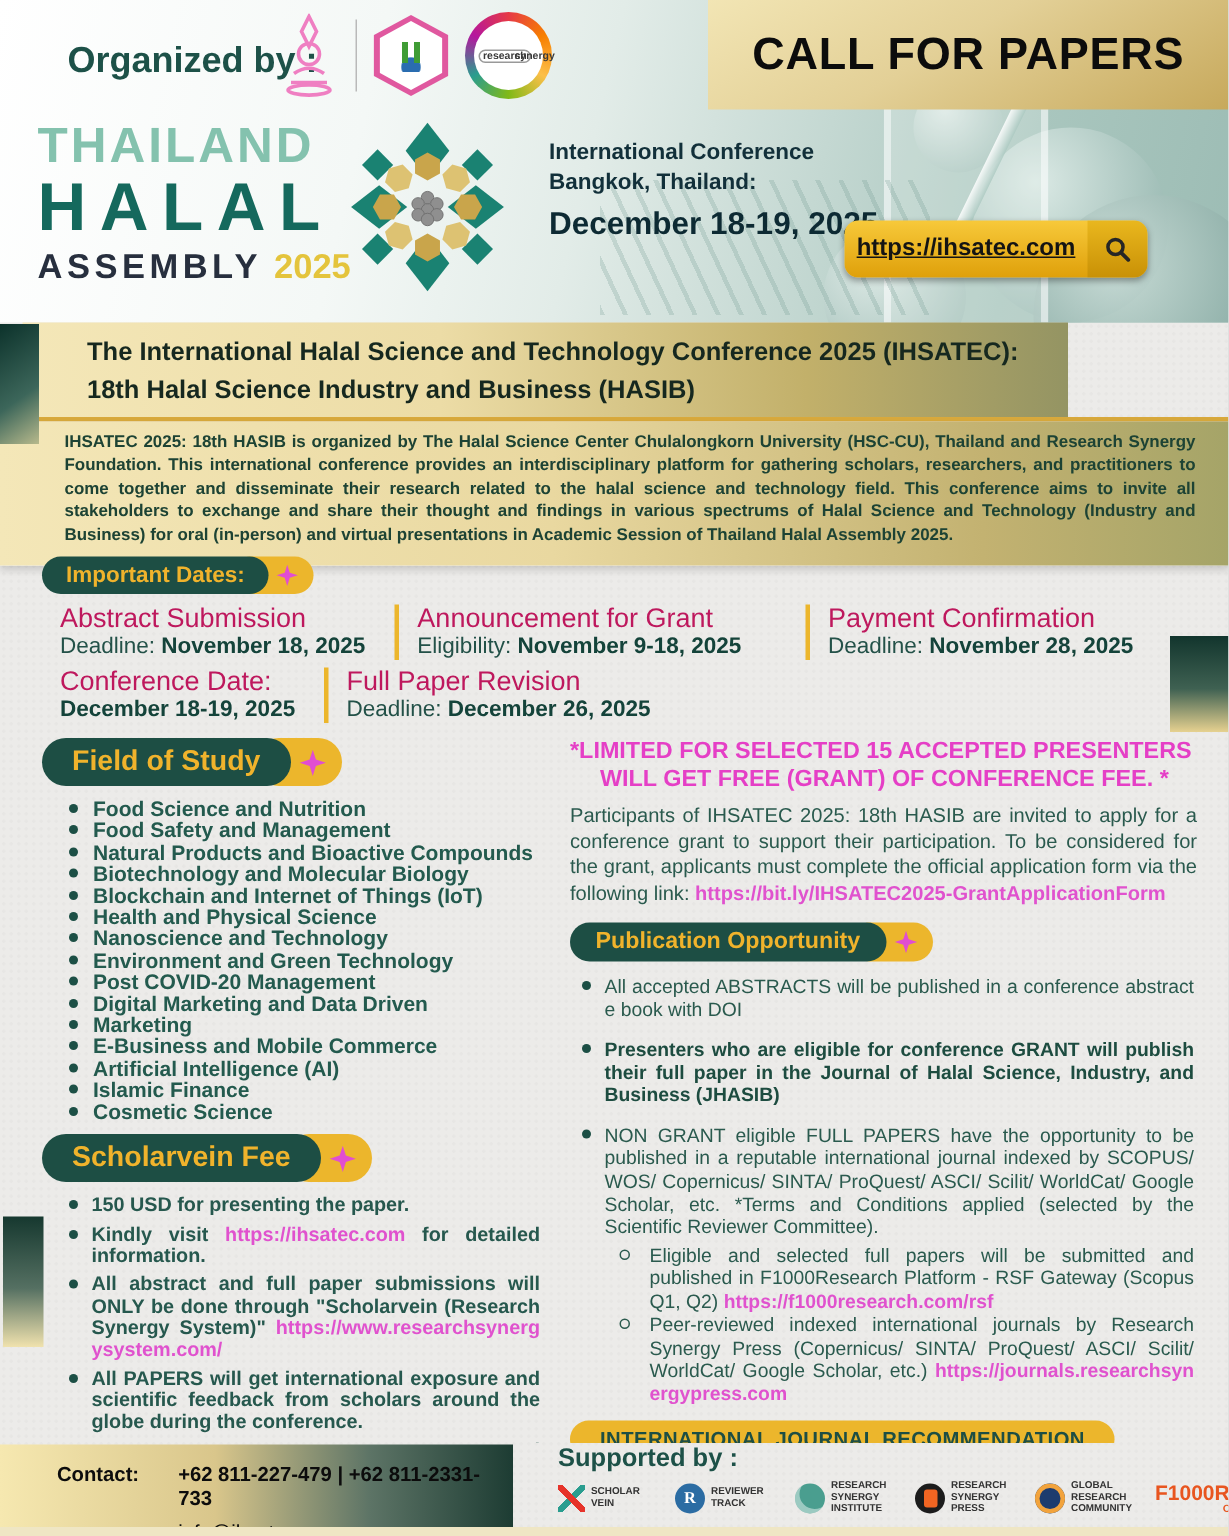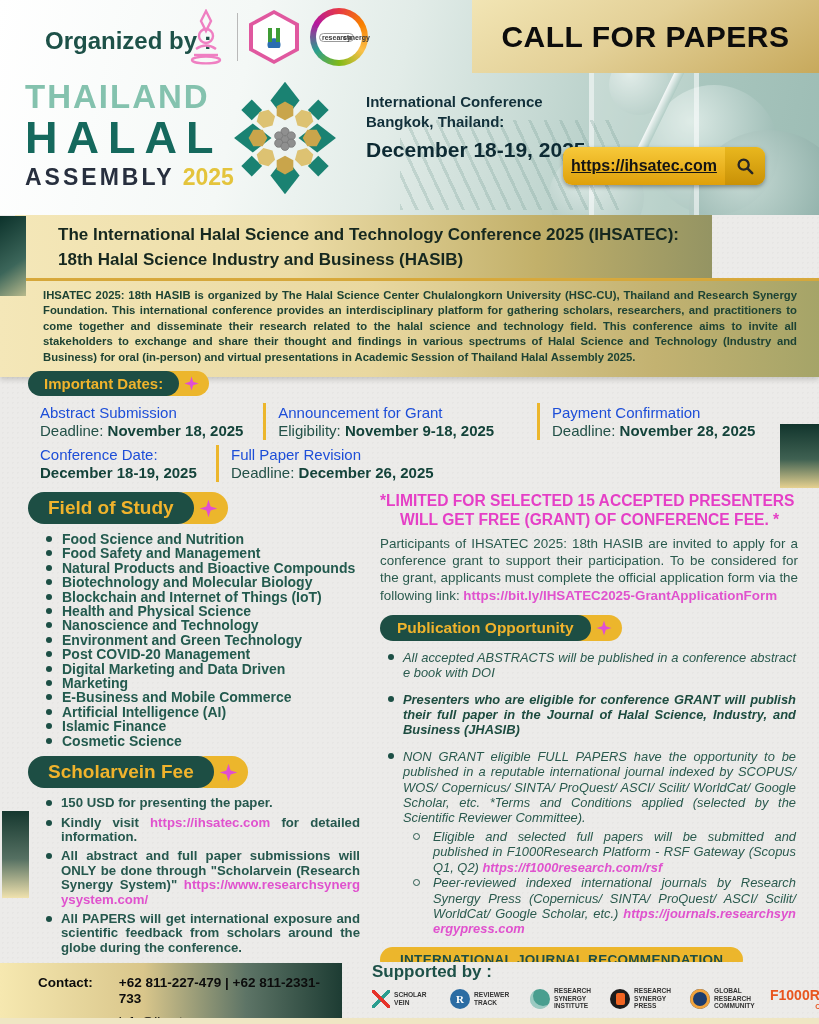--- a/index.html
+++ b/index.html
@@ -82,21 +82,21 @@
   .gold-pill{display:inline-block;background:#ecb62c;color:#1d4e44;font-size:13.5px;font-weight:800;
        letter-spacing:.3px;padding:5px 20px;border-radius:18px;}
 
   
   .dates{position:absolute;left:28px;top:371px;width:765px;}
   .dates-grid{margin:7px 0 0 12px;}
   .drow{display:flex;}
   .drow+.drow{margin-top:5px;}
   .dcell{padding-right:14px;}
   .dcell+.dcell{border-left:3px solid #ecb62c;padding-left:12px;}
-  .dc-t{font-size:15px;font-weight:500;color:#1d4ed8;line-height:19px;}
+  .dc-t{font-size:18px;font-weight:500;color:#be185d;line-height:19px;}
   .dc-l{font-size:15px;font-weight:500;color:#235148;}
   .dc-v{font-size:15px;font-weight:800;color:#14433a;}
   .w1{width:212px;}.w2{width:248px;}.w3{width:230px;}.w4{width:162px;}.w5{width:270px;}
 
   
   .columns{position:absolute;left:28px;top:492px;width:770px;height:470px;display:flex;gap:14px;overflow:hidden;}
   .lcol{width:338px;flex:none;}
   .rcol{flex:1;min-width:0;}
   ul{list-style:none;margin:0;padding:0;}
   .fos-list{margin:8px 0 0 18px;}
@@ -106,21 +106,21 @@
   .fee-list li{display:flex;gap:9px;font-size:13.2px;font-weight:700;color:#26584e;line-height:14.4px;
        text-align:justify;}
   .fee-list li+li{margin-top:5px;}
   .fee-pill{margin-top:8px;}
   a.plink{color:#e052ce;font-weight:700;text-decoration:none;cursor:pointer;word-break:break-all;}
   .grant-h{font-size:15.6px;font-weight:800;color:#e53fc6;line-height:18.5px;}
   .grant-h .gh2{padding-left:20px;}
   .grant-b{margin-top:6px;font-size:13.4px;font-weight:500;color:#2a5a4e;line-height:17.2px;text-align:justify;}
   .pub-pill{margin-top:11px;}
   .pub-pill .lbl{font-size:15.5px;padding:4px 17px;}
-  .pub-list{margin:9px 2px 0 8px;font-style:italic;}
+  .pub-list{margin:9px 2px 0 8px;}
   .pub-list>li{display:flex;gap:9px;font-size:12.9px;font-weight:500;color:#2a5a4e;line-height:15.4px;text-align:justify;}
   .pub-list>li+li{margin-top:11px;}
   .pub-list .bold{font-weight:800;color:#1d4c40;}
   .sub-list{margin:3px 0 0 10px;}
   .sub-list li{display:flex;gap:13px;font-size:12.9px;font-weight:500;color:#2a5a4e;line-height:15.4px;}
   .ring{flex:none;width:5px;height:5px;border-radius:50%;border:1.5px solid #2a5a4e;margin-top:4px;}
   .jr-pill{margin-top:10px;}
 
   
   .contact{position:absolute;left:0;top:963px;width:342px;height:55px;

